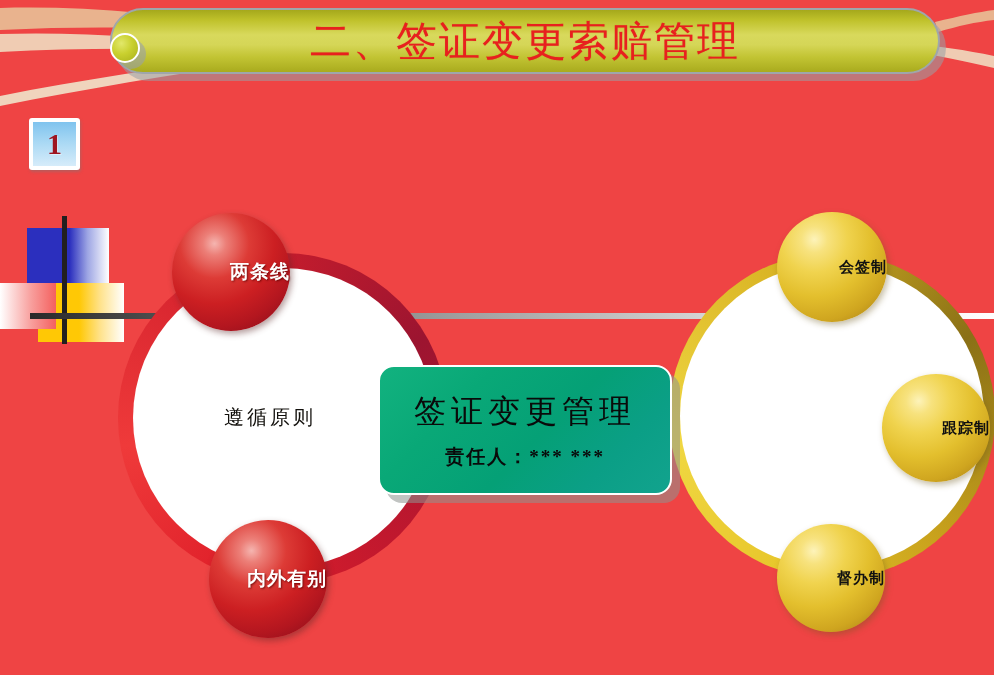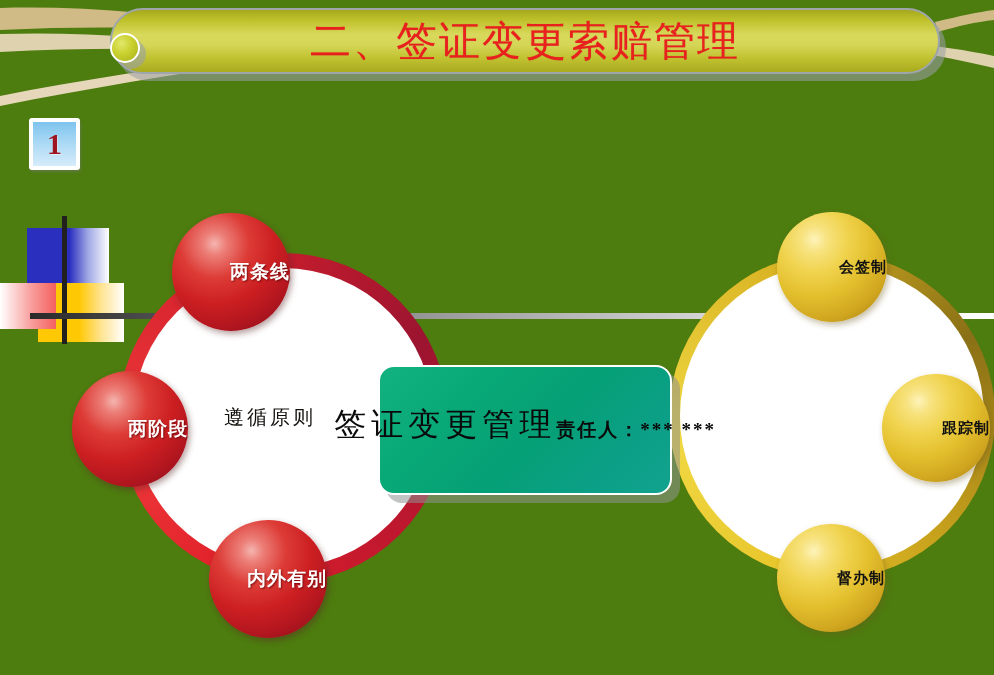--- a/index.html
+++ b/index.html
@@ -13,21 +13,21 @@
     overflow: hidden;
     font-family: "Liberation Serif", "DejaVu Serif", serif;
     position: relative;
   }
 
   #slide {
     position: absolute;
     left: 0; top: 0;
     width: 994px;
     height: 675px;
-    background: #4d7c0f;
+    background: #ef4444;
     overflow: hidden;
   }
 
   
   .swoosh-layer {
     position: absolute;
     left: 0; top: 0;
     width: 994px; height: 130px;
     pointer-events: none;
   }
@@ -236,21 +236,21 @@
   .card {
     position: absolute;
     left: 378px; top: 365px;
     width: 294px; height: 130px;
     border-radius: 16px;
     border: 2px solid #ffffff;
     box-sizing: border-box;
     background: linear-gradient(135deg,
         #12b27f 0%, #09a877 28%, #05a076 55%, #0b9f86 78%, #12a38e 100%);
     display: flex;
-    flex-direction: row;
+    flex-direction: column;
     align-items: center;
     justify-content: center;
   }
   .card-title {
     color: #0a0a0a;
     font-size: 32px;
     letter-spacing: 5px;
     margin-bottom: 10px;
     font-family: "Liberation Serif", "DejaVu Serif", serif;
     white-space: nowrap;
@@ -299,23 +299,20 @@
     <div class="deco-vbar"></div>
     <div class="deco-hline"></div>
   </div>
 
   <div class="ring ring-red"></div>
   <div class="ring-caption cap-left">遵循原则</div>
 
   <div class="sphere sphere-red s-red-top">
     <span class="sph-label">两条线</span>
   </div>
-  <div class="sphere sphere-red s-red-left">
-    <span class="sph-label">两阶段</span>
-  </div>
   <div class="sphere sphere-red s-red-bottom">
     <span class="sph-label">内外有别</span>
   </div>
 
   <div class="ring ring-gold"></div>
 
   <div class="sphere sphere-gold s-gold-top">
     <span class="sph-label">会签制</span>
   </div>
   <div class="sphere sphere-gold s-gold-right">

